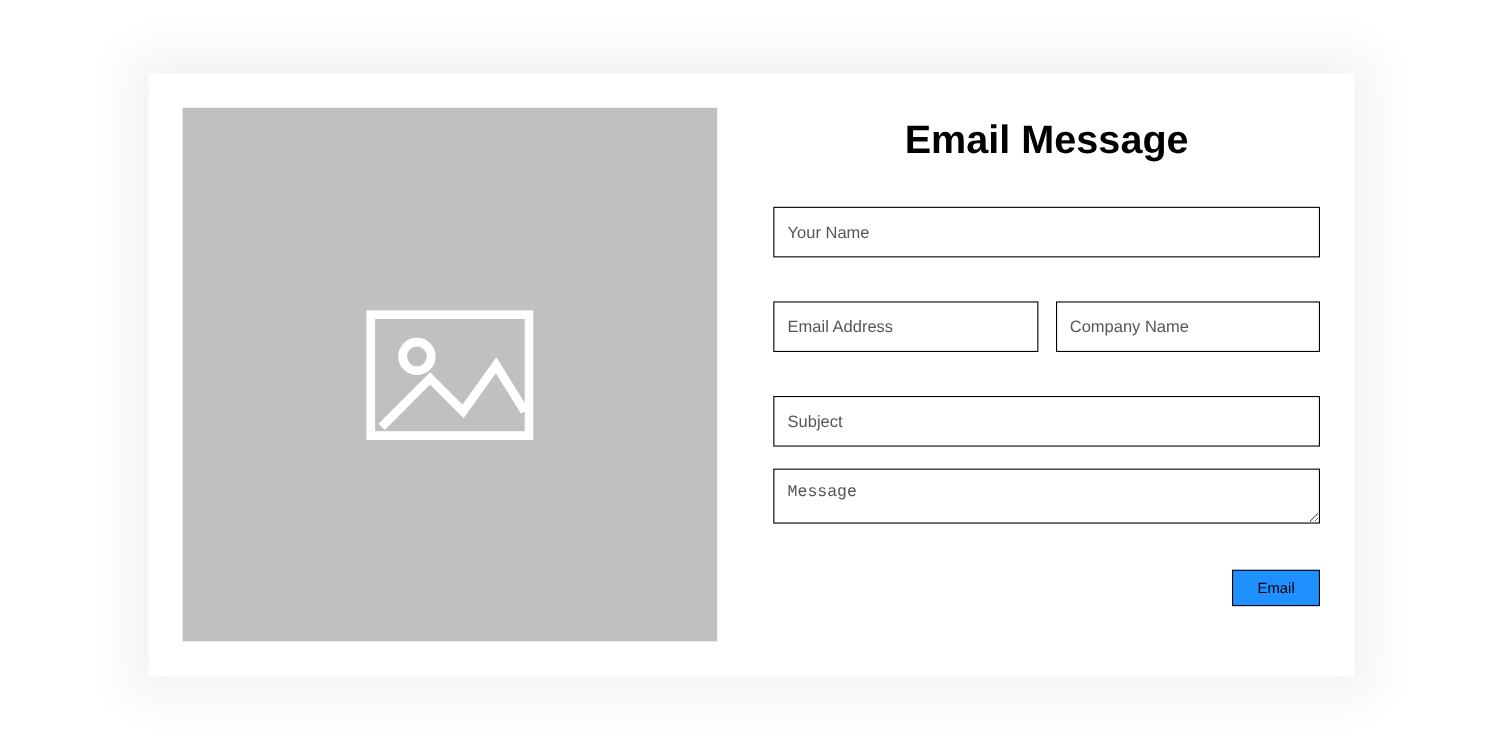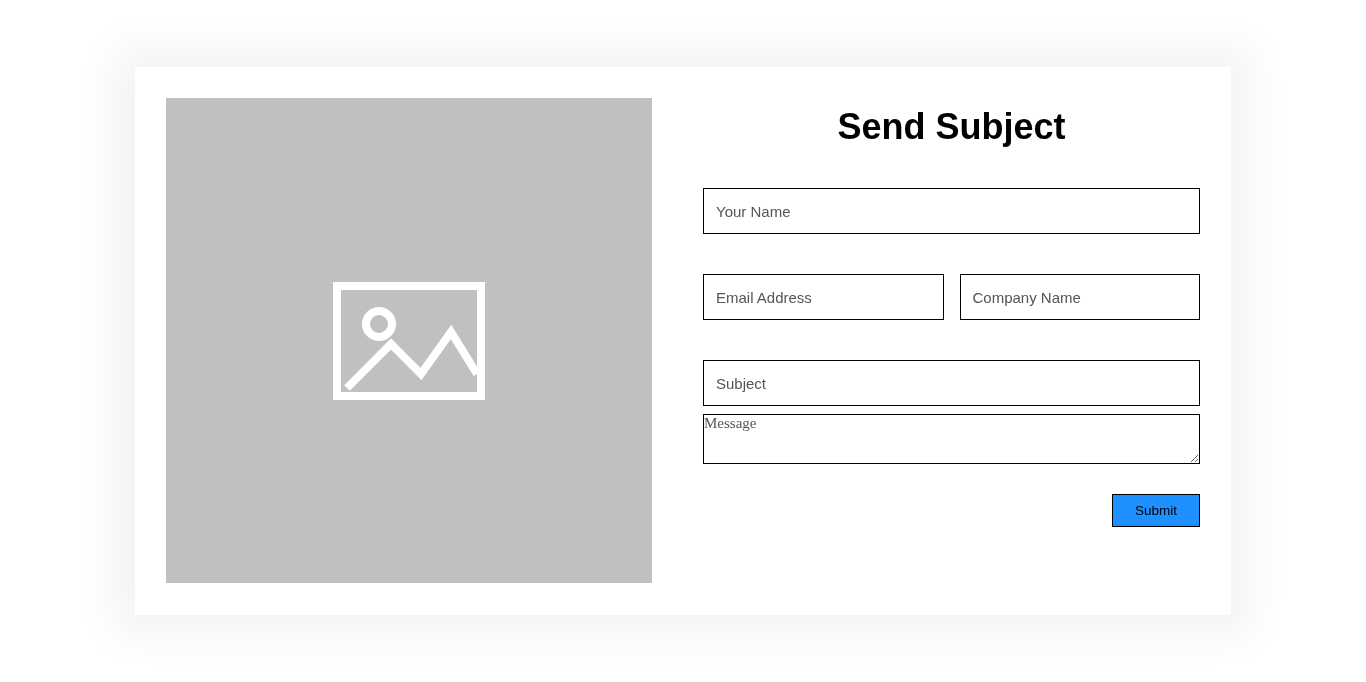--- a/index.html
+++ b/index.html
@@ -56,39 +56,39 @@
       color: #000000;
       margin-bottom: 40px;
       margin-top: 8px;
     }
     .form-row {
       display: flex;
       gap: 16px;
       margin-bottom: 40px;
     }
     .form-row.tight {
-      margin-bottom: 8px;
+      margin-bottom: 20px;
     }
     .form-input {
       flex: 1;
       height: 46px;
       border: 1px solid #000000;
       padding: 0 12px;
       font-size: 15px;
       font-family: inherit;
       outline: none;
       background: #ffffff;
     }
     .form-textarea {
       width: 100%;
       height: 50px;
       border: 1px solid #000000;
-      padding: 0;
+      padding: 12px;
       font-size: 15px;
-      font-family: Liberation Serif, serif;
+      font-family: Liberation Mono, monospace;
       outline: none;
       resize: vertical;
       background: #ffffff;
     }
     .form-input::placeholder,
     .form-textarea::placeholder {
       color: #555555;
     }
     .button-row {
       display: flex;
@@ -112,36 +112,36 @@
   <div class="left-col">
     <div class="image-placeholder">
       <svg viewBox="0 0 152 118">
         <rect x="4" y="4" width="144" height="110" fill="none" stroke="#ffffff" stroke-width="8"></rect>
         <circle cx="46" cy="42" r="13" fill="none" stroke="#ffffff" stroke-width="8"></circle>
         <polyline points="14,106 58,62 88,92 118,50 144,92" fill="none" stroke="#ffffff" stroke-width="8" stroke-linejoin="miter"></polyline>
       </svg>
     </div>
   </div>
   <div class="right-col">
-    <h2 class="form-title">Send Subject</h2>
+    <h2 class="form-title">Email Message</h2>
 
     <div class="form-row">
       <input type="text" class="form-input" placeholder="Your Name" style="">
     </div>
 
     <div class="form-row">
       <input type="text" class="form-input" placeholder="Email Address" style="">
       <input type="text" class="form-input" placeholder="Company Name" style="">
     </div>
 
     <div class="form-row tight">
       <input type="text" class="form-input" placeholder="Subject" style="">
     </div>
 
     <div class="form-row tight">
       <textarea class="form-textarea" placeholder="Message" style=""></textarea>
     </div>
 
     <div class="button-row">
-      <button class="submit-btn">Submit</button>
+      <button class="submit-btn">Email</button>
     </div>
   </div>
 </div>
 
 </body></html>

